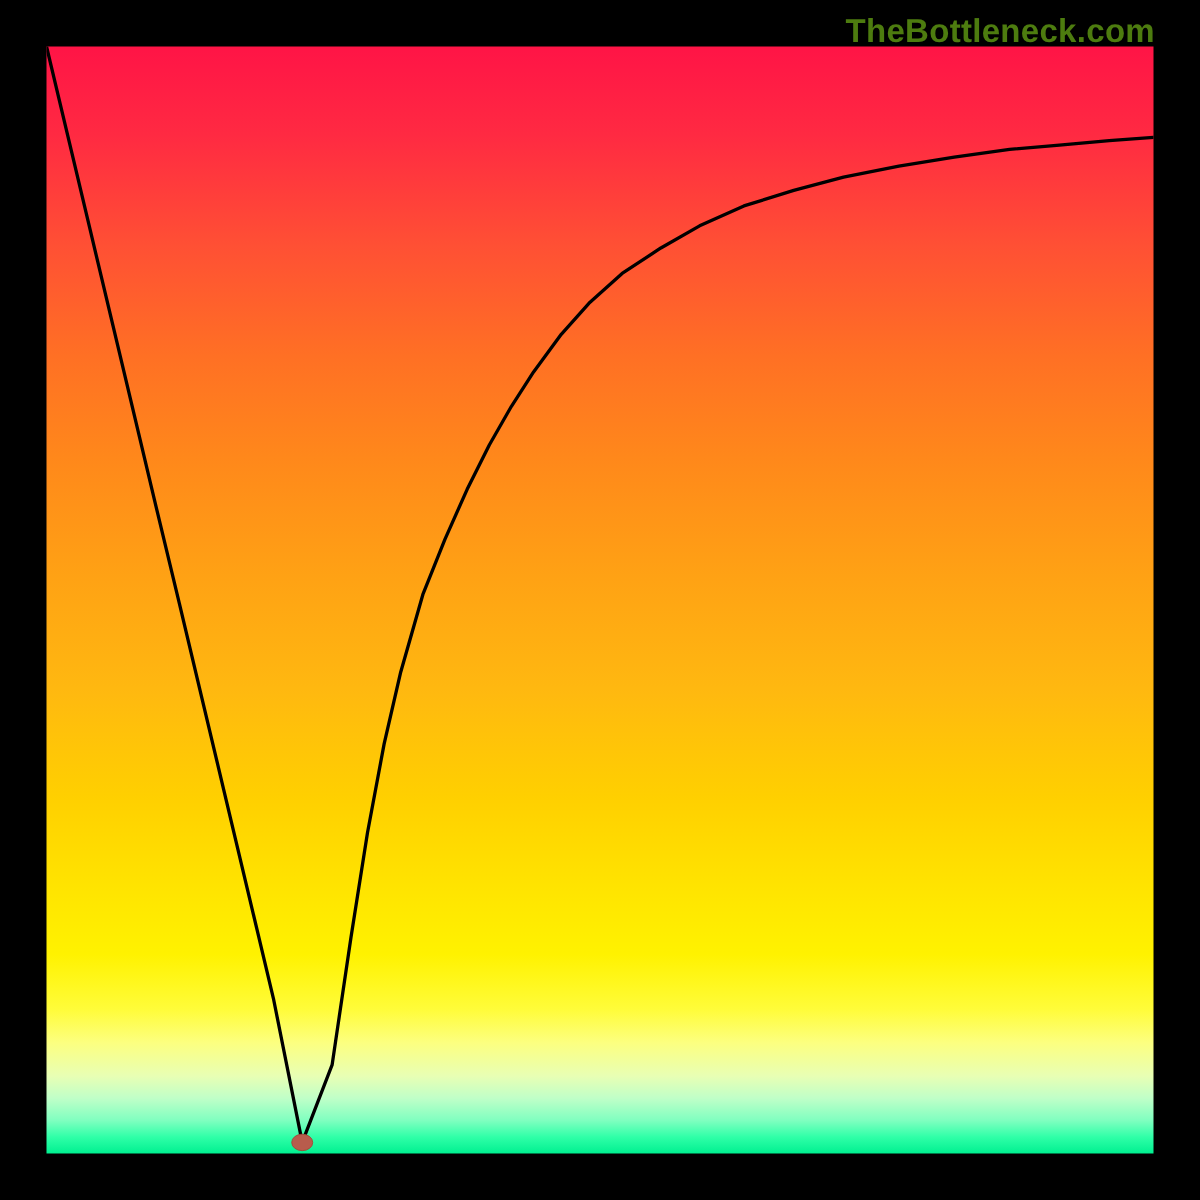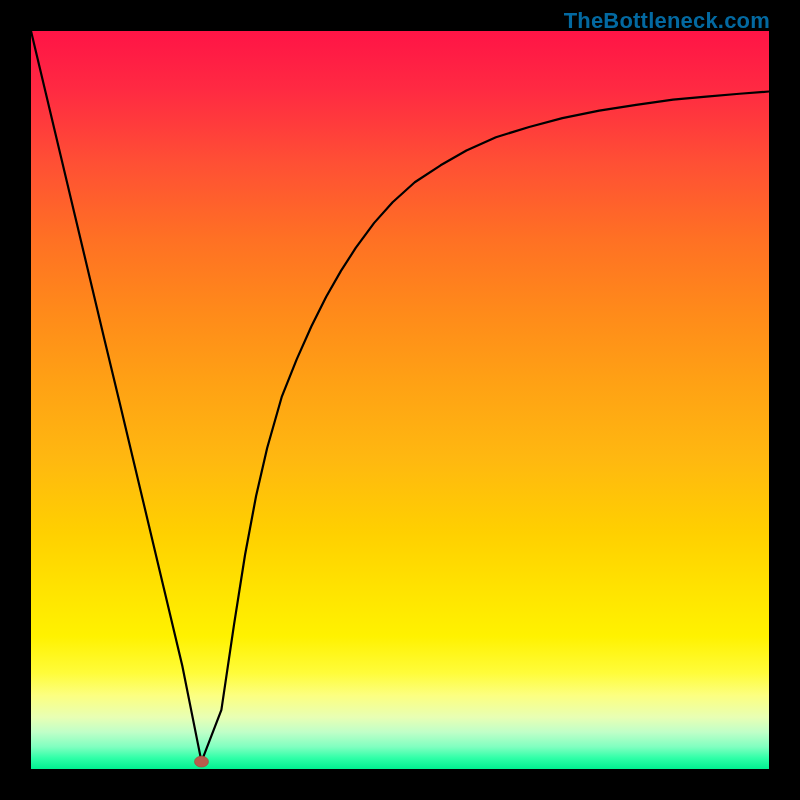--- a/index.html
+++ b/index.html
@@ -70,21 +70,21 @@
     stroke: #a04838;
     stroke-width: 0.6;
   }
   .watermark {
     position: absolute;
     top: 8px;
     right: 30px;
     font-family: Arial, Helvetica, sans-serif;
     font-size: 22px;
     font-weight: bold;
-    color: #0369a1;
+    color: #4d7c0f;
     letter-spacing: 0.2px;
   }
 </style>
 </head>
 <body>
 
 <div class="container">
 
   <div class="watermark">TheBottleneck.com</div>
 

